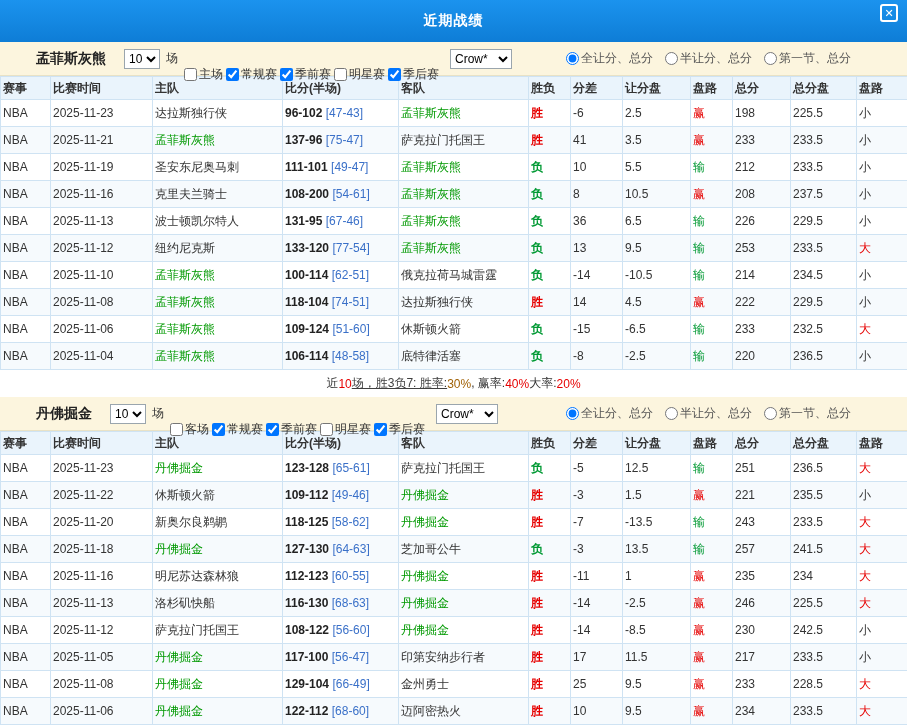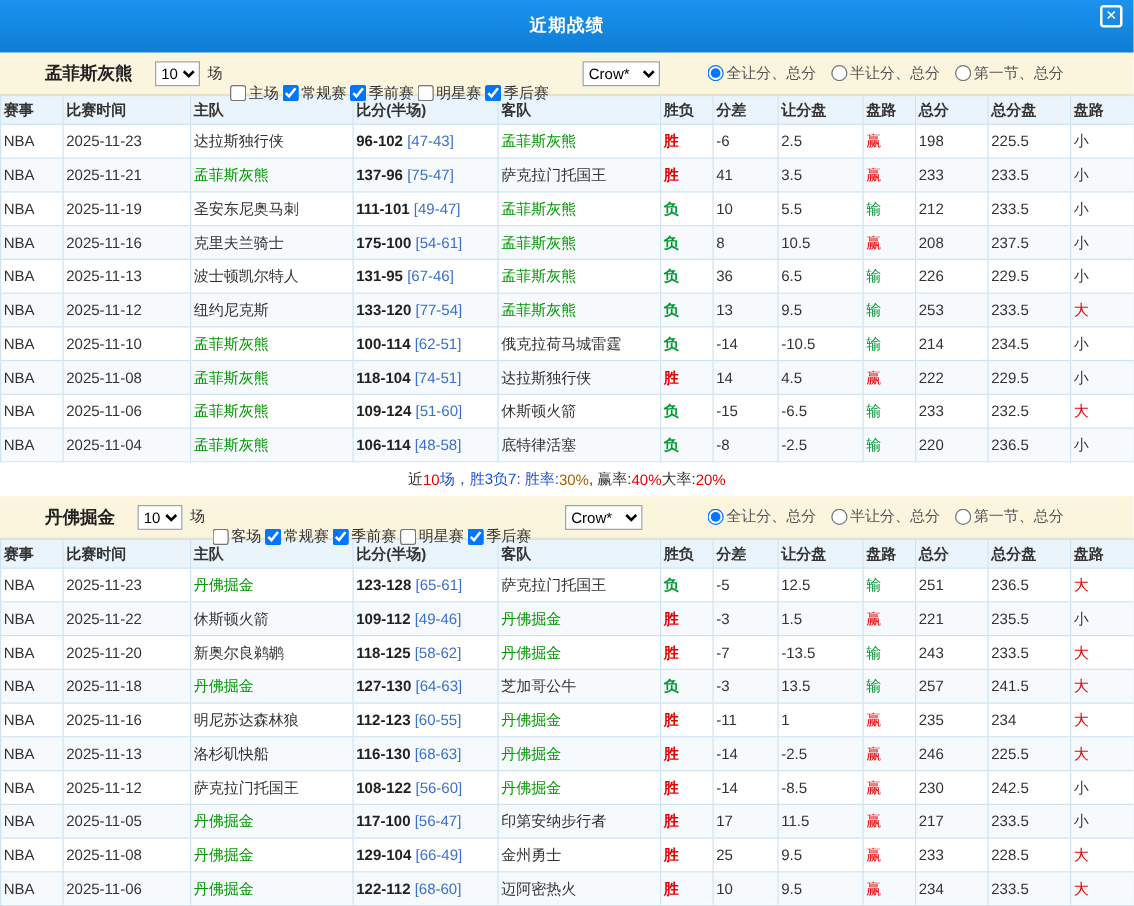--- a/index.html
+++ b/index.html
@@ -35,21 +35,21 @@
   select {
     font-size:12px; height:20px; background:#fff; border:1px solid #9aa5ad;
     font-family:inherit; cursor:pointer;
   }
   .unit { margin:0 2px 0 2px; }
   .checks label, .radios label {
     display:inline-flex; align-items:center; cursor:pointer; white-space:nowrap;
   }
   .checks label { margin-right:3px;margin-top:32px; }
   .checks input, .radios input { margin:0 2px 0 0; width:13px; height:13px; cursor:pointer; }
-  .company-select { margin-left:20px; min-width:62px; }
+  .company-select { margin-left:4px; min-width:62px; }
   .radios { margin-left:auto; padding-right:46px; display:flex; align-items:flex-end; gap:12px; color:#555; }
 
   
   table.results { width:907px; table-layout:fixed; border-collapse:collapse; text-align:left; }
   table.results th, table.results td {
     border:1px solid var(--grid-line,#cfe3f3); padding:0 2px;
     overflow:hidden; white-space:nowrap;
   }
   table.results thead th {
     height:23px; background:var(--header-bg,#eaf4fc);
@@ -170,21 +170,21 @@
           <td>5.5</td>
           <td style="color: rgb(0, 153, 51);">输</td>
           <td class="blue">212</td>
           <td class="blue">233.5</td>
           <td style="color: rgb(51, 51, 51);">小</td>
         </tr>
         <tr>
           <td>NBA</td>
           <td>2025-11-16</td>
           <td class="team">克里夫兰骑士</td>
-          <td><span class="score">175-100</span> <span class="half">[54-61]</span></td>
+          <td><span class="score">108-200</span> <span class="half">[54-61]</span></td>
           <td class="team focus">孟菲斯灰熊</td>
           <td class="bold" style="color: rgb(0, 153, 51);">负</td>
           <td>8</td>
           <td>10.5</td>
           <td style="color: rgb(230, 0, 0);">赢</td>
           <td class="blue">208</td>
           <td class="blue">237.5</td>
           <td style="color: rgb(51, 51, 51);">小</td>
         </tr>
         <tr>
@@ -270,21 +270,21 @@
           <td class="blue">220</td>
           <td class="blue">236.5</td>
           <td style="color: rgb(51, 51, 51);">小</td>
         </tr>
       </tbody>
   </table>
 
   <div class="summary">
       <span style="color: rgb(51, 51, 51);">近 </span>
       <span style="color: rgb(230, 0, 0);">10</span>
-      <span style="color: #1d4ed8;"> 场，胜3负7: 胜率: </span>
+      <span style="color: #404040; text-decoration: underline;"> 场，胜3负7: 胜率: </span>
       <span style="color: #a16207;">30%</span>
       <span style="color: rgb(51, 51, 51);">, 赢率: </span>
       <span style="color: rgb(230, 0, 0);">40%</span>
       <span style="color: rgb(51, 51, 51);"> 大率: </span>
       <span style="color: rgb(230, 0, 0);">20%</span>
     </div>
 
   <div class="control-bar">
     <span class="team-name">丹佛掘金</span>
     <select class="count-select">

